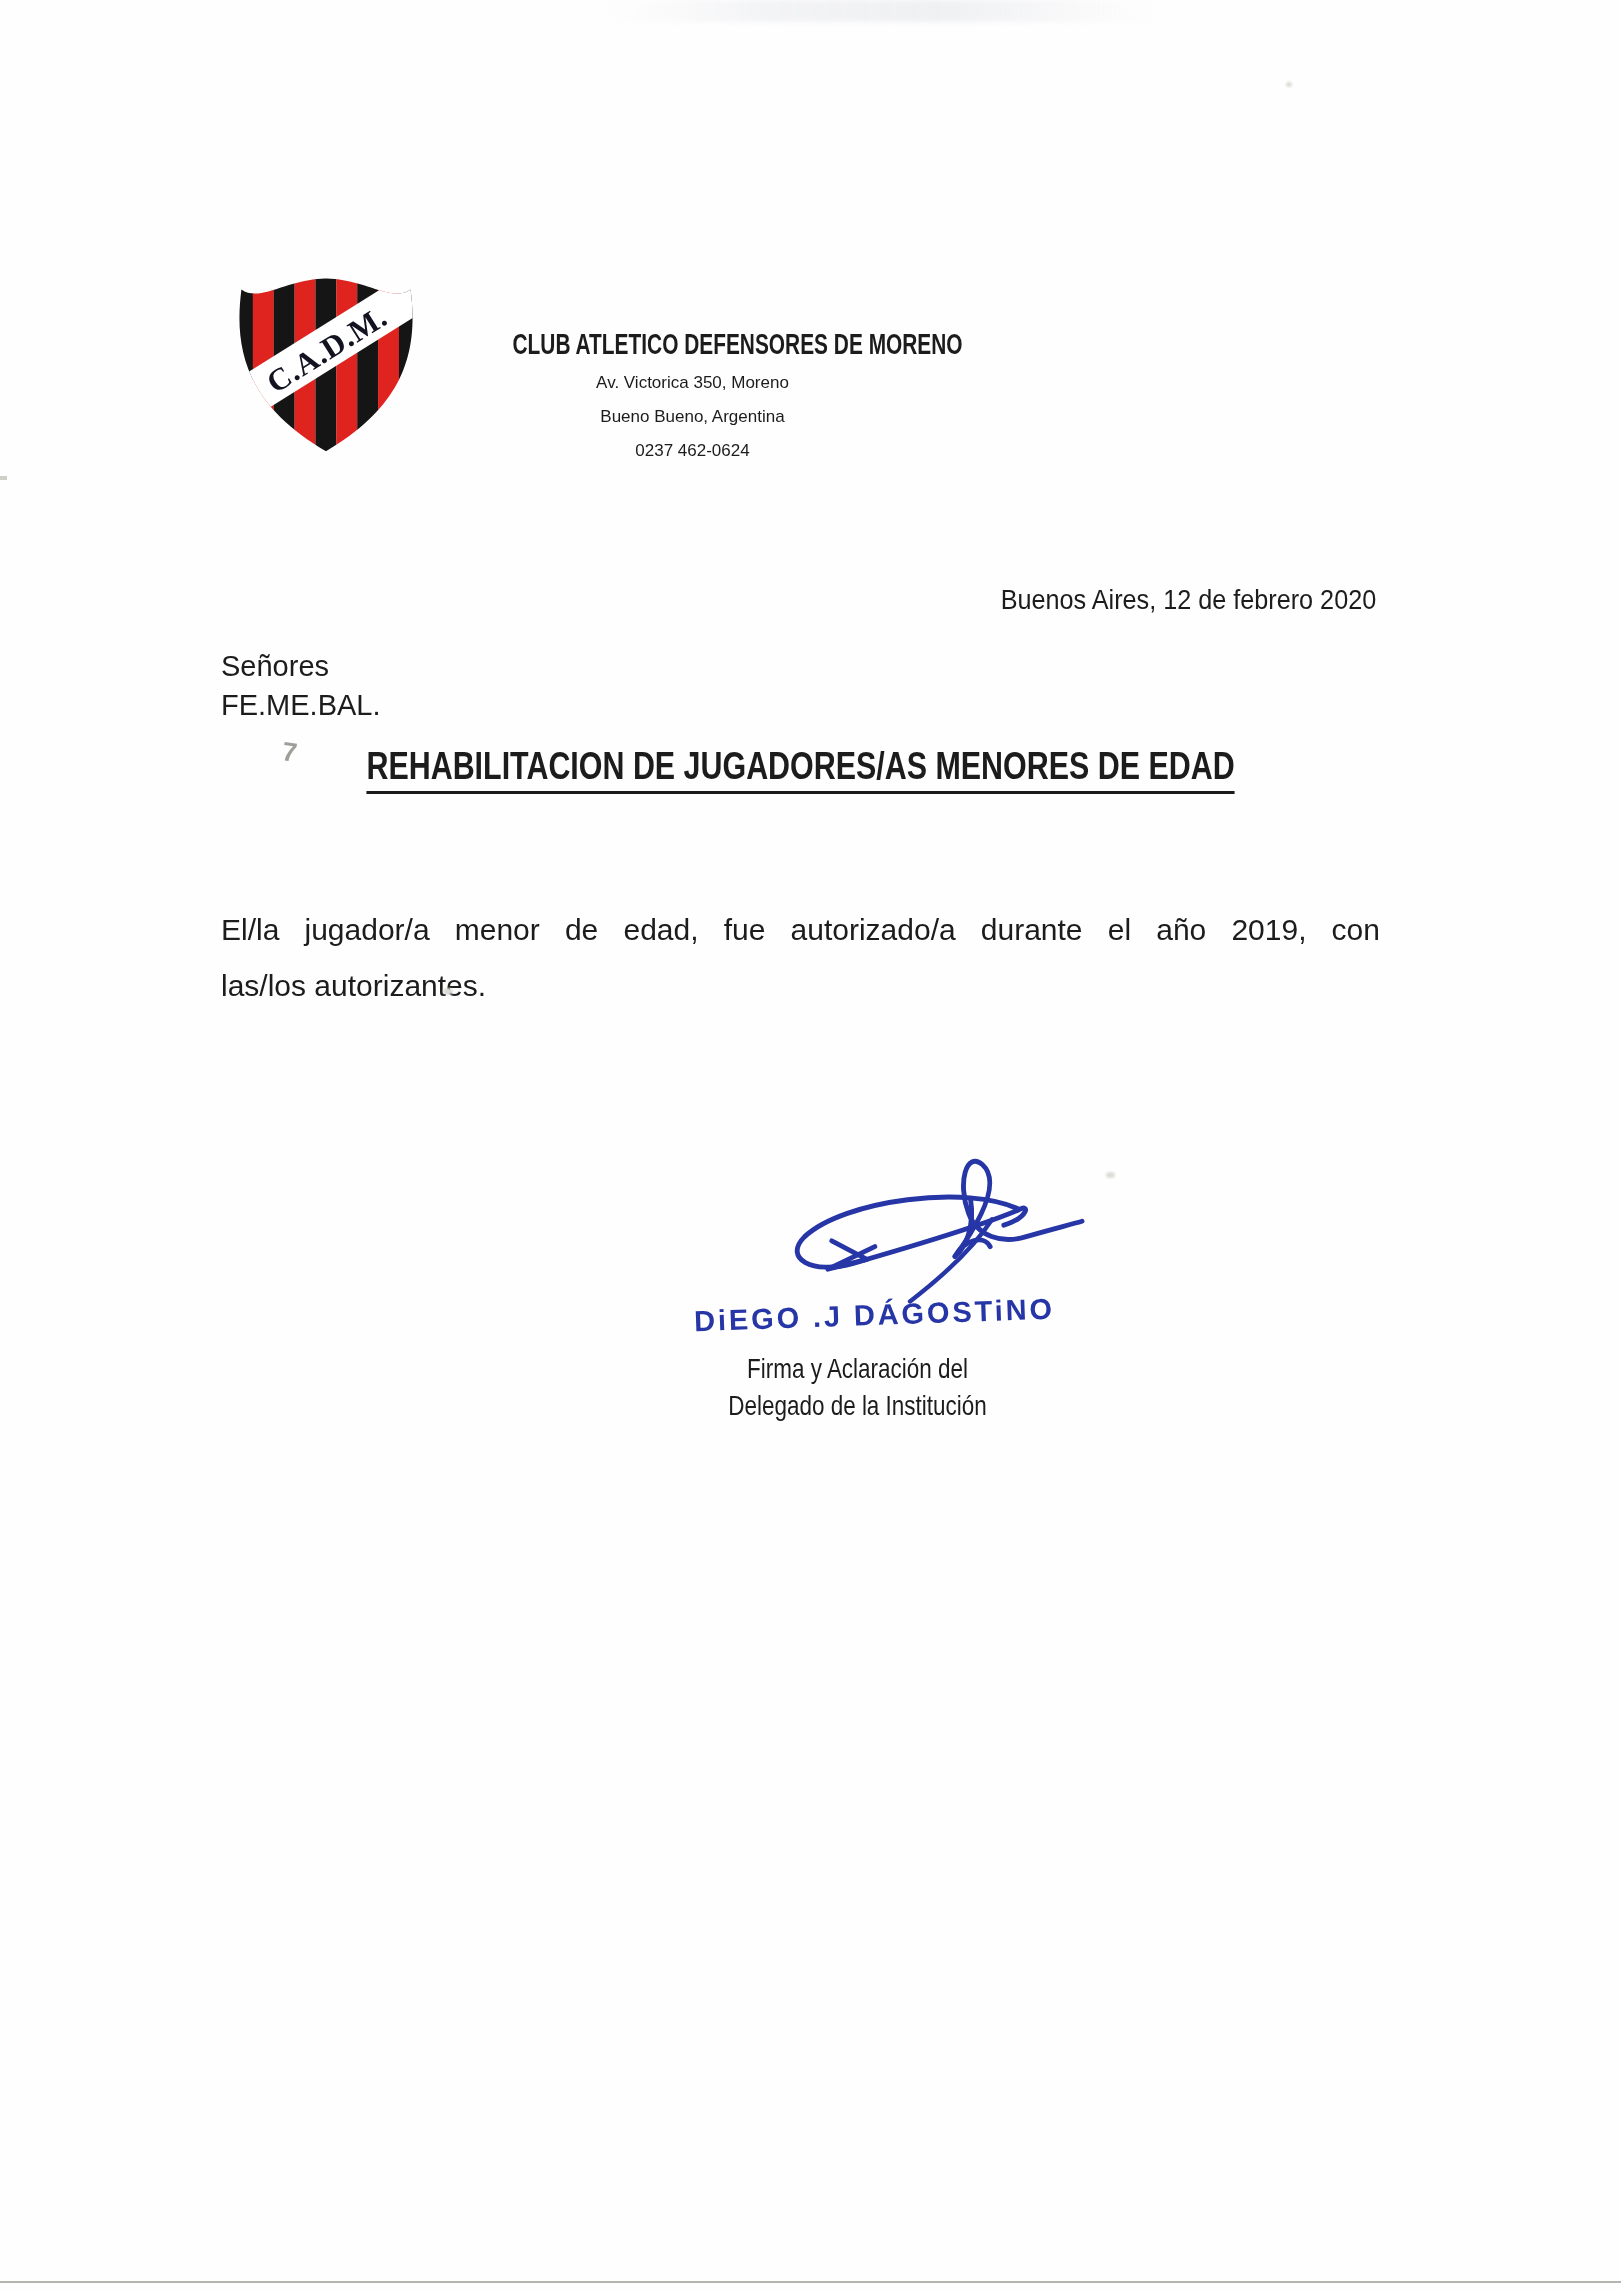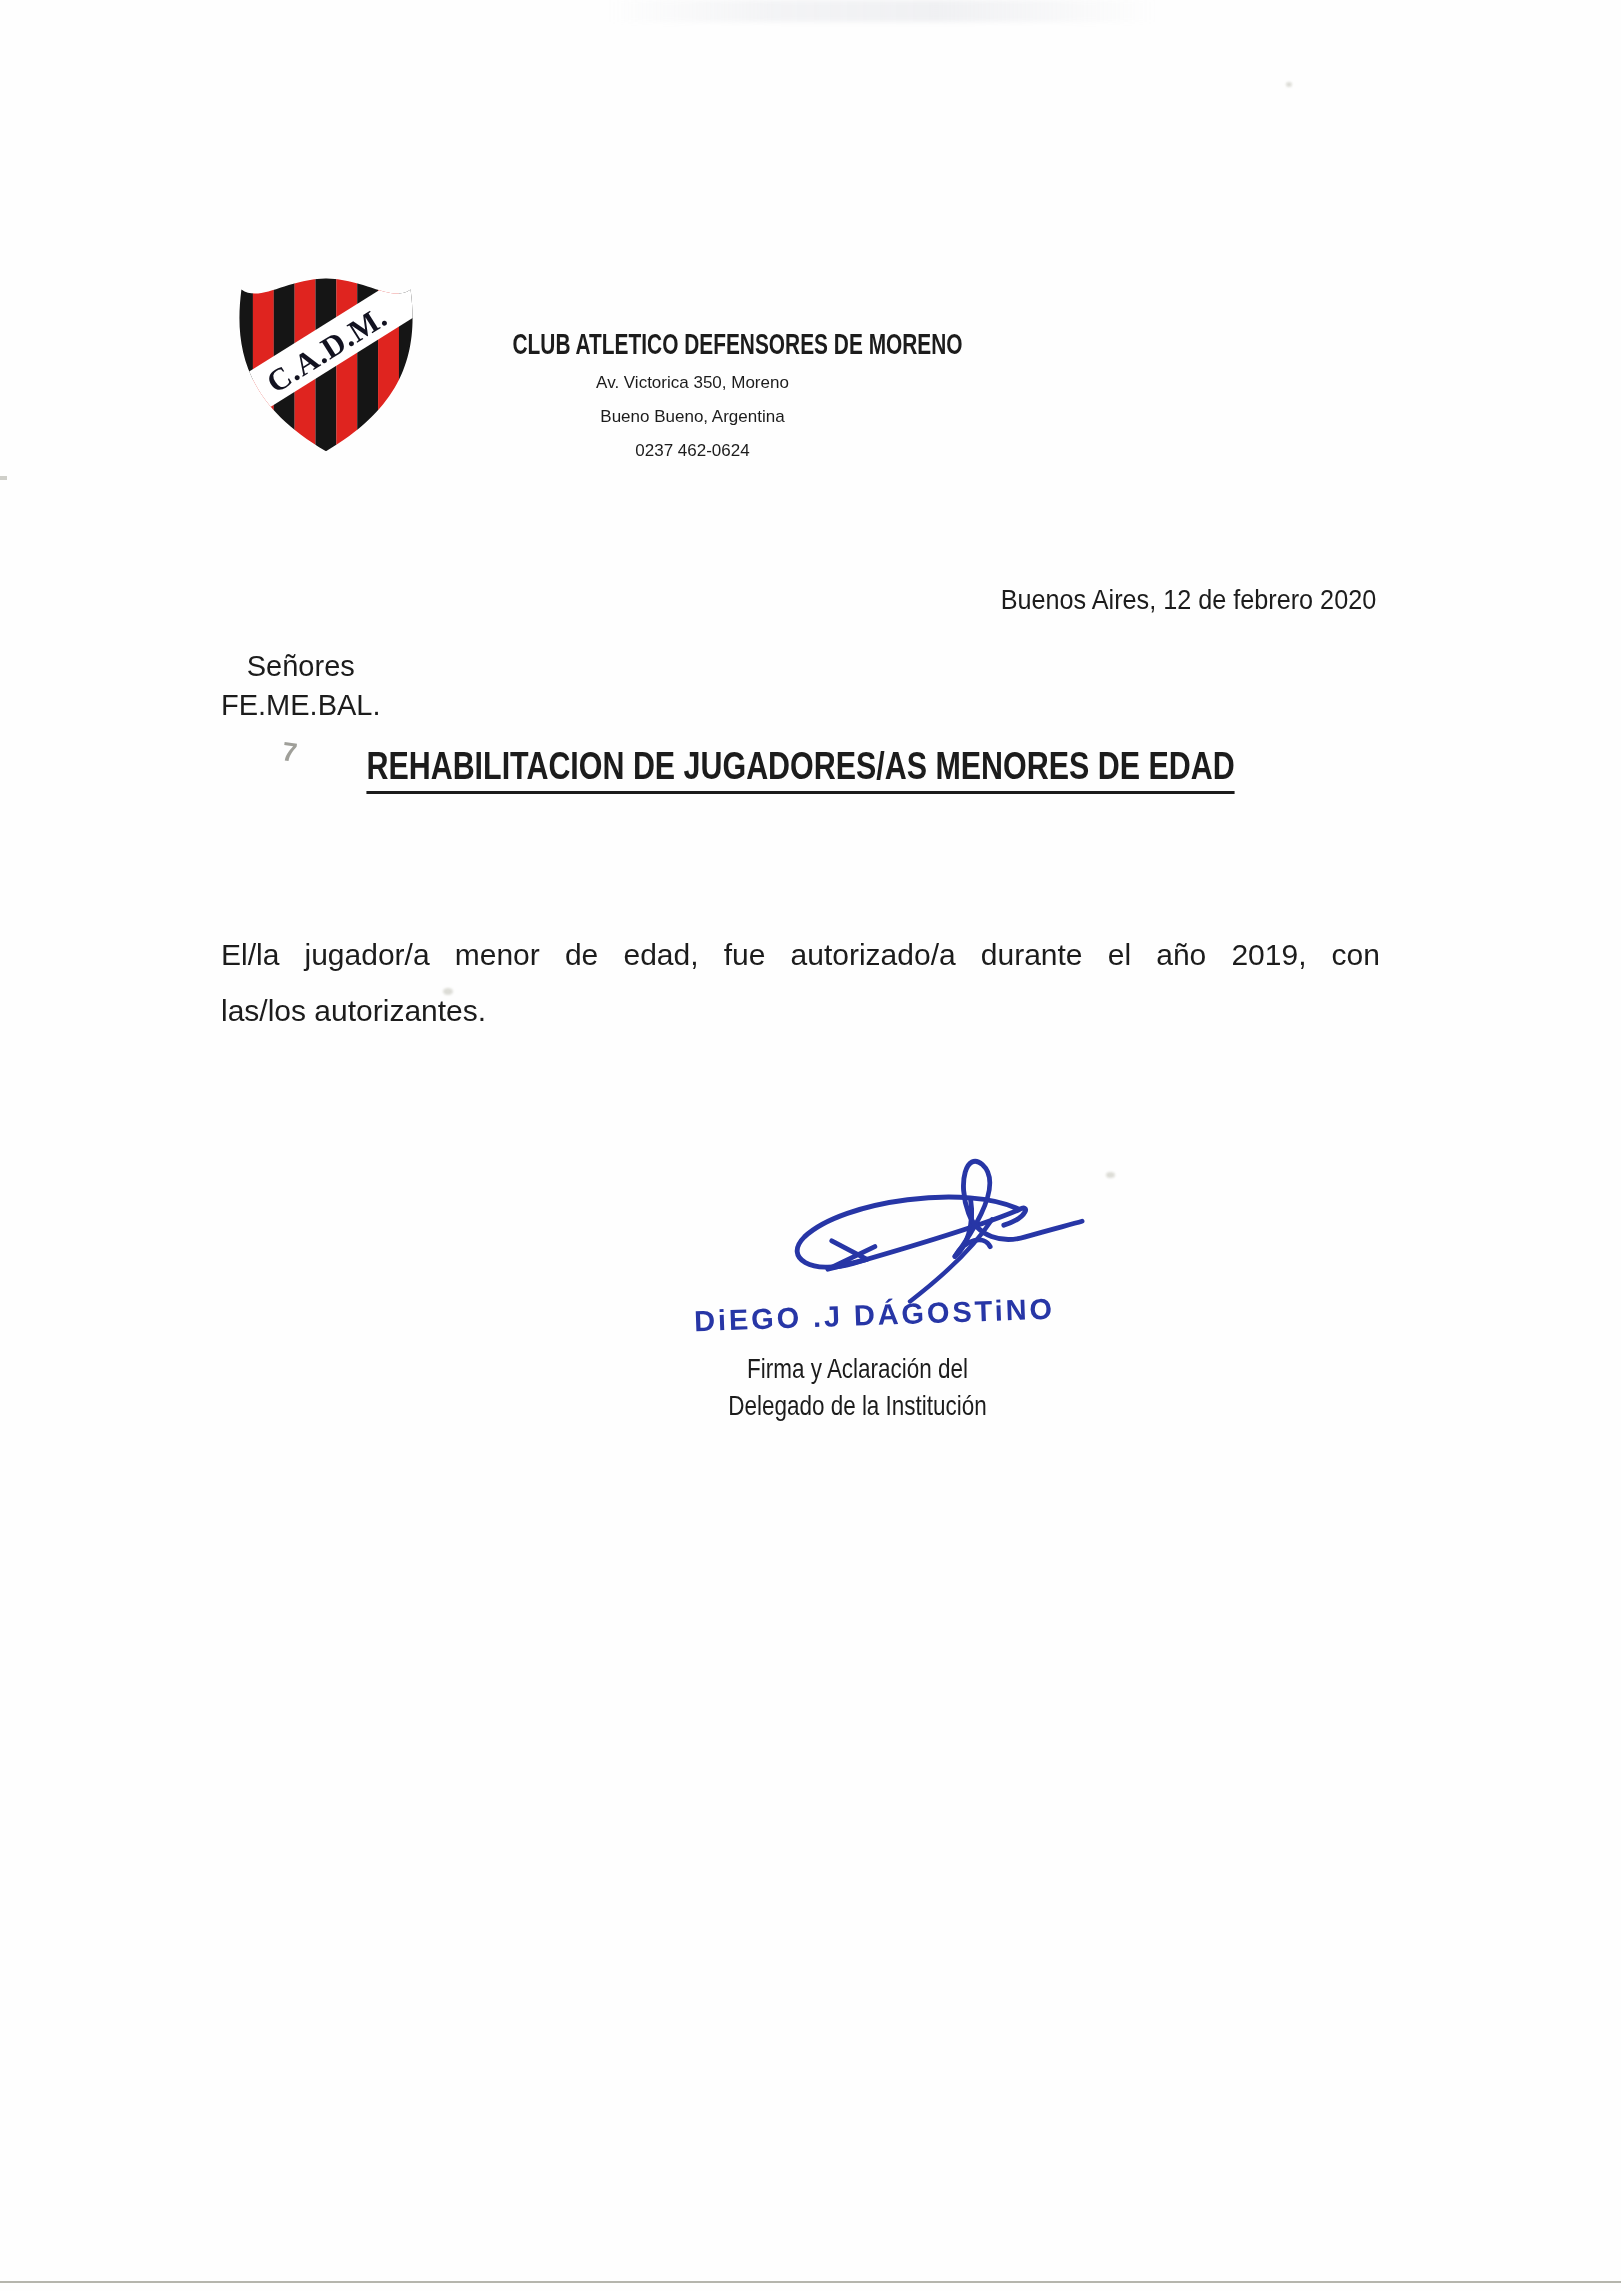--- a/index.html
+++ b/index.html
@@ -22,38 +22,38 @@
   }
   .lh-line{font-size:17px;line-height:34px;}
 
   
   .dateline{
     right:245px;top:584px;font-size:28px;white-space:nowrap;
     transform:scaleX(0.9);transform-origin:100% 50%;
   }
 
   
-  .recipient{left:221px;top:647px;font-size:29px;line-height:39px;text-align:center;}
+  .recipient{left:221px;top:647px;font-size:29px;line-height:39px;}
 
   
   .stray{
     left:282px;top:737px;font-size:26.5px;color:#8f8f88;opacity:.85;
     transform:rotate(8deg);font-weight:bold;
   }
 
   
   .heading-wrap{left:221px;top:744px;width:1159px;text-align:center;}
   .heading{
     display:inline-block;font-weight:bold;font-size:39px;white-space:nowrap;
     transform:scaleX(0.78);transform-origin:50% 50%;
     border-bottom:3.9px solid #1c1c1c;padding-bottom:2.9px;
   }
 
   
-  .body-par{left:221px;top:927px;width:1159px;font-size:30px;line-height:56px;}
+  .body-par{left:221px;top:902px;width:1159px;font-size:30px;line-height:56px;}
   .jline{text-align:justify;text-align-last:justify;white-space:normal;}
   .lline{text-align:left;}
 
   
   .sig-svg{left:763px;top:1145px;width:337px;height:174px;}
   .sig-name{
     left:694px;top:1298px;width:412px;font-size:29px;letter-spacing:2.9px;
     white-space:nowrap;transform:rotate(-2deg);font-weight:bold;
   }
   .sig-captions{

